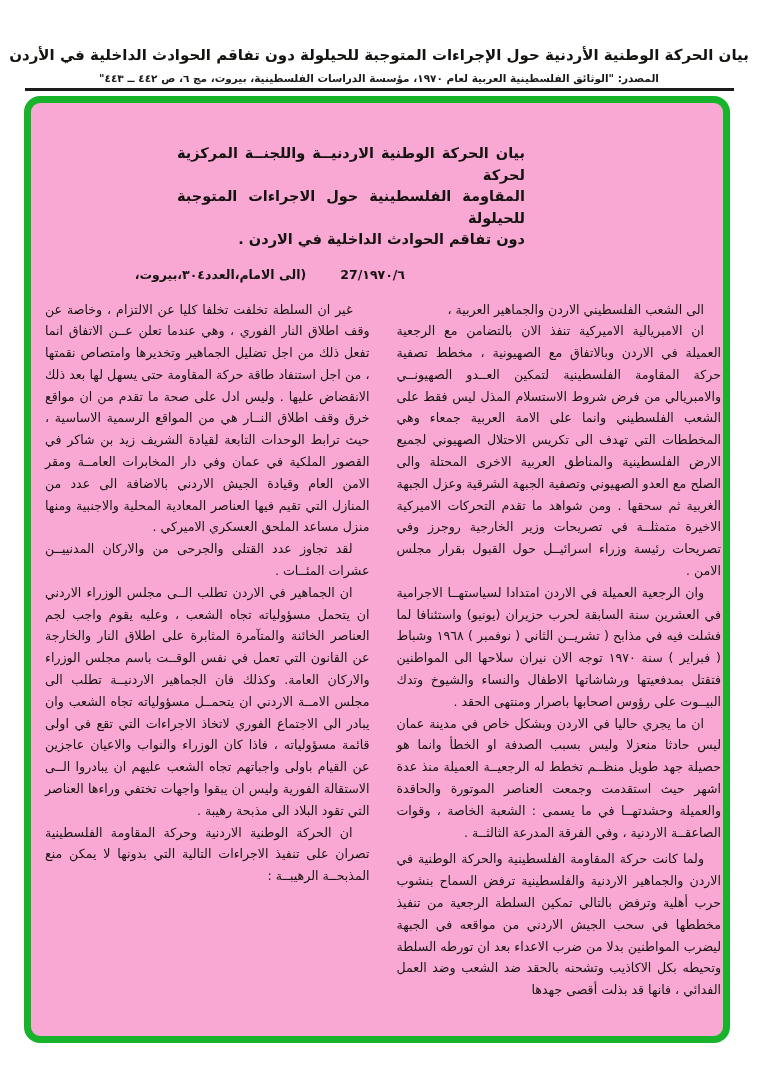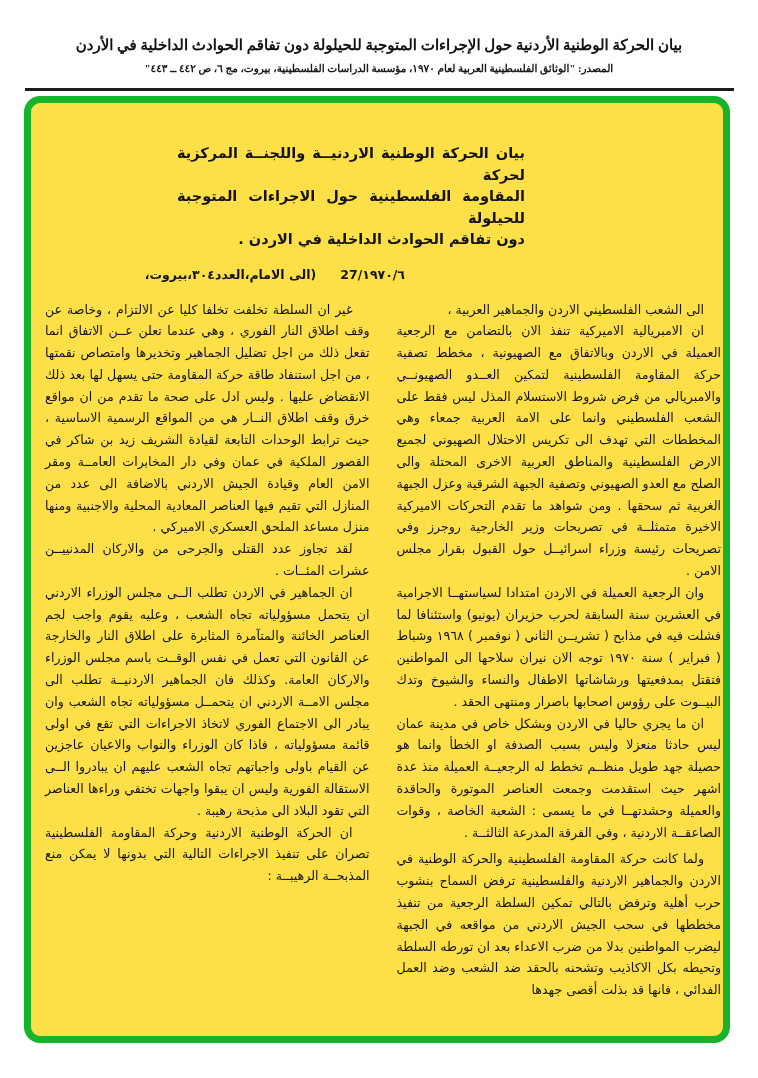--- a/index.html
+++ b/index.html
@@ -13,22 +13,21 @@
     position: relative;
     overflow: hidden;
     font-family: "DejaVu Sans", sans-serif;
     color: #151310;
   }
 
   
   .outer-header {
     direction: rtl;
     text-align: center;
-    padding-top: 36px;
-    font-family: Liberation Serif, serif;
+    padding-top: 46px;
   }
   .outer-title {
     font-size: 15px;
     font-weight: bold;
     letter-spacing: 0;
   }
   .outer-source {
     font-size: 10.5px;
     font-weight: bold;
     margin-top: 8px;
@@ -48,21 +47,21 @@
   
   .doc-frame {
     position: absolute;
     left: 24px;
     top: 96px;
     width: 706px;
     height: 947px;
     box-sizing: border-box;
     border: 7px solid #17b42b;
     border-radius: 16px;
-    background: #fde047;
+    background: #f9a8d4;
     overflow: hidden;
   }
   .doc-inner {
     direction: rtl;
     position: relative;
     height: 100%;
   }
 
   
   .doc-title {
@@ -83,21 +82,21 @@
     display: flex;
     direction: rtl;
     align-items: flex-start;
     margin: 13px 318px 0 0;
     font-size: 12.5px;
     font-weight: bold;
     line-height: 21px;
   }
   .doc-date { white-space: nowrap; }
   .doc-citation {
-    margin-right: 24px;
+    margin-right: 34px;
     text-align: right;
   }
   .doc-citation .cit2 {
     padding-left: 32px;
     white-space: nowrap;
   }
 
   
   .columns {
     display: flex;

